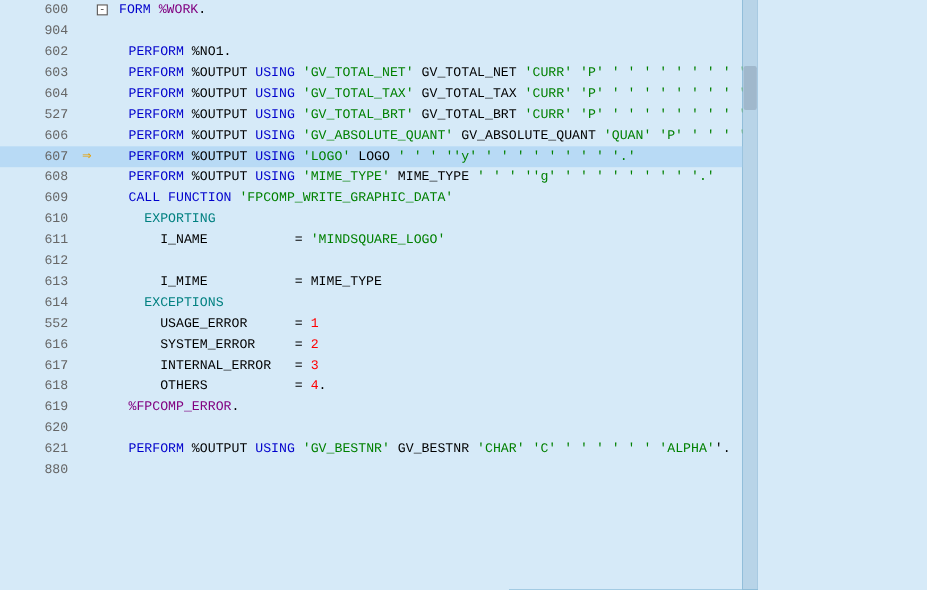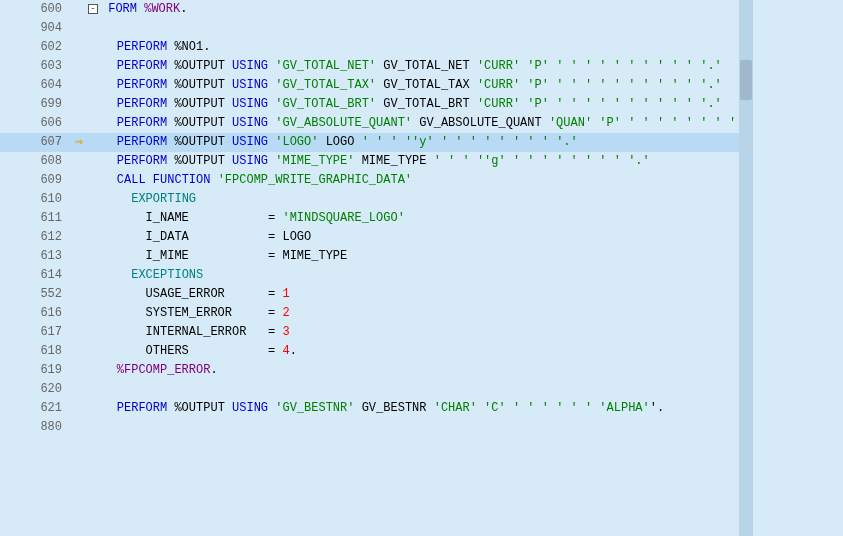--- a/index.html
+++ b/index.html
@@ -10,21 +10,21 @@
     body {
       background: #d6eaf8;
       font-family: 'Courier New', Courier, monospace;
       font-size: 12px;
       overflow: hidden;
       width: 843px;
       height: 536px;
     }
     .editor-container {
       display: flex;
-      width: 753px;
+      width: 689px;
       height: 536px;
       background: #0369a1;
       position: relative;
       justify-content: flex-end;
     }
     .code-area {
       flex: 1;
       background: #d6eaf8;
       overflow: hidden;
       position: relative;
@@ -124,21 +124,21 @@
         <span class="line-num">603</span>
         <span class="arrow-indicator"></span>
         <span class="code-line"><span class="plain">    </span><span class="kw-blue">PERFORM </span><span class="plain">%OUTPUT </span><span class="kw-blue">USING </span><span class="str">'GV_TOTAL_NET'</span><span class="plain"> GV_TOTAL_NET </span><span class="str">'CURR'</span><span class="plain"> </span><span class="str">'P'</span><span class="plain"> </span><span class="str">' '</span><span class="plain"> </span><span class="str">' '</span><span class="plain"> </span><span class="str">' '</span><span class="plain"> </span><span class="str">' '</span><span class="plain"> </span><span class="str">' '</span><span class="plain"> </span><span class="str">'.'</span><span class="plain"></span></span>
       </div>
       <div class="line-row">
         <span class="line-num">604</span>
         <span class="arrow-indicator"></span>
         <span class="code-line"><span class="plain">    </span><span class="kw-blue">PERFORM </span><span class="plain">%OUTPUT </span><span class="kw-blue">USING </span><span class="str">'GV_TOTAL_TAX'</span><span class="plain"> GV_TOTAL_TAX </span><span class="str">'CURR'</span><span class="plain"> </span><span class="str">'P'</span><span class="plain"> </span><span class="str">' '</span><span class="plain"> </span><span class="str">' '</span><span class="plain"> </span><span class="str">' '</span><span class="plain"> </span><span class="str">' '</span><span class="plain"> </span><span class="str">' '</span><span class="plain"> </span><span class="str">'.'</span><span class="plain"></span></span>
       </div>
       <div class="line-row">
-        <span class="line-num">699</span>
+        <span class="line-num">527</span>
         <span class="arrow-indicator"></span>
         <span class="code-line"><span class="plain">    </span><span class="kw-blue">PERFORM </span><span class="plain">%OUTPUT </span><span class="kw-blue">USING </span><span class="str">'GV_TOTAL_BRT'</span><span class="plain"> GV_TOTAL_BRT </span><span class="str">'CURR'</span><span class="plain"> </span><span class="str">'P'</span><span class="plain"> </span><span class="str">' '</span><span class="plain"> </span><span class="str">' '</span><span class="plain"> </span><span class="str">' '</span><span class="plain"> </span><span class="str">' '</span><span class="plain"> </span><span class="str">' '</span><span class="plain"> </span><span class="str">'.'</span><span class="plain"></span></span>
       </div>
       <div class="line-row">
         <span class="line-num">606</span>
         <span class="arrow-indicator"></span>
         <span class="code-line"><span class="plain">    </span><span class="kw-blue">PERFORM </span><span class="plain">%OUTPUT </span><span class="kw-blue">USING </span><span class="str">'GV_ABSOLUTE_QUANT'</span><span class="plain"> GV_ABSOLUTE_QUANT </span><span class="str">'QUAN'</span><span class="plain"> </span><span class="str">'P'</span><span class="plain"> </span><span class="str">' '</span><span class="plain"> </span><span class="str">' '</span><span class="plain"> </span><span class="str">' '</span><span class="plain"> </span><span class="str">' '</span><span class="plain"> </span><span class="str">' '</span><span class="plain"> </span><span class="str">'.'</span><span class="plain"></span></span>
       </div>
       <div class="line-row highlighted">
         <span class="line-num">607</span>
@@ -163,21 +163,20 @@
         <span class="code-line"><span class="plain">      </span><span class="kw-cyan">EXPORTING</span></span>
       </div>
       <div class="line-row">
         <span class="line-num">611</span>
         <span class="arrow-indicator"></span>
         <span class="code-line"><span class="plain">        I_NAME           = </span><span class="str">'MINDSQUARE_LOGO'</span></span>
       </div>
       <div class="line-row">
         <span class="line-num">612</span>
         <span class="arrow-indicator"></span>
-        <span class="code-line"><span class="plain">        I_DATA           = LOGO</span></span>
       </div>
       <div class="line-row">
         <span class="line-num">613</span>
         <span class="arrow-indicator"></span>
         <span class="code-line"><span class="plain">        I_MIME           = MIME_TYPE</span></span>
       </div>
       <div class="line-row">
         <span class="line-num">614</span>
         <span class="arrow-indicator"></span>
         <span class="code-line"><span class="plain">      </span><span class="kw-cyan">EXCEPTIONS</span></span>

